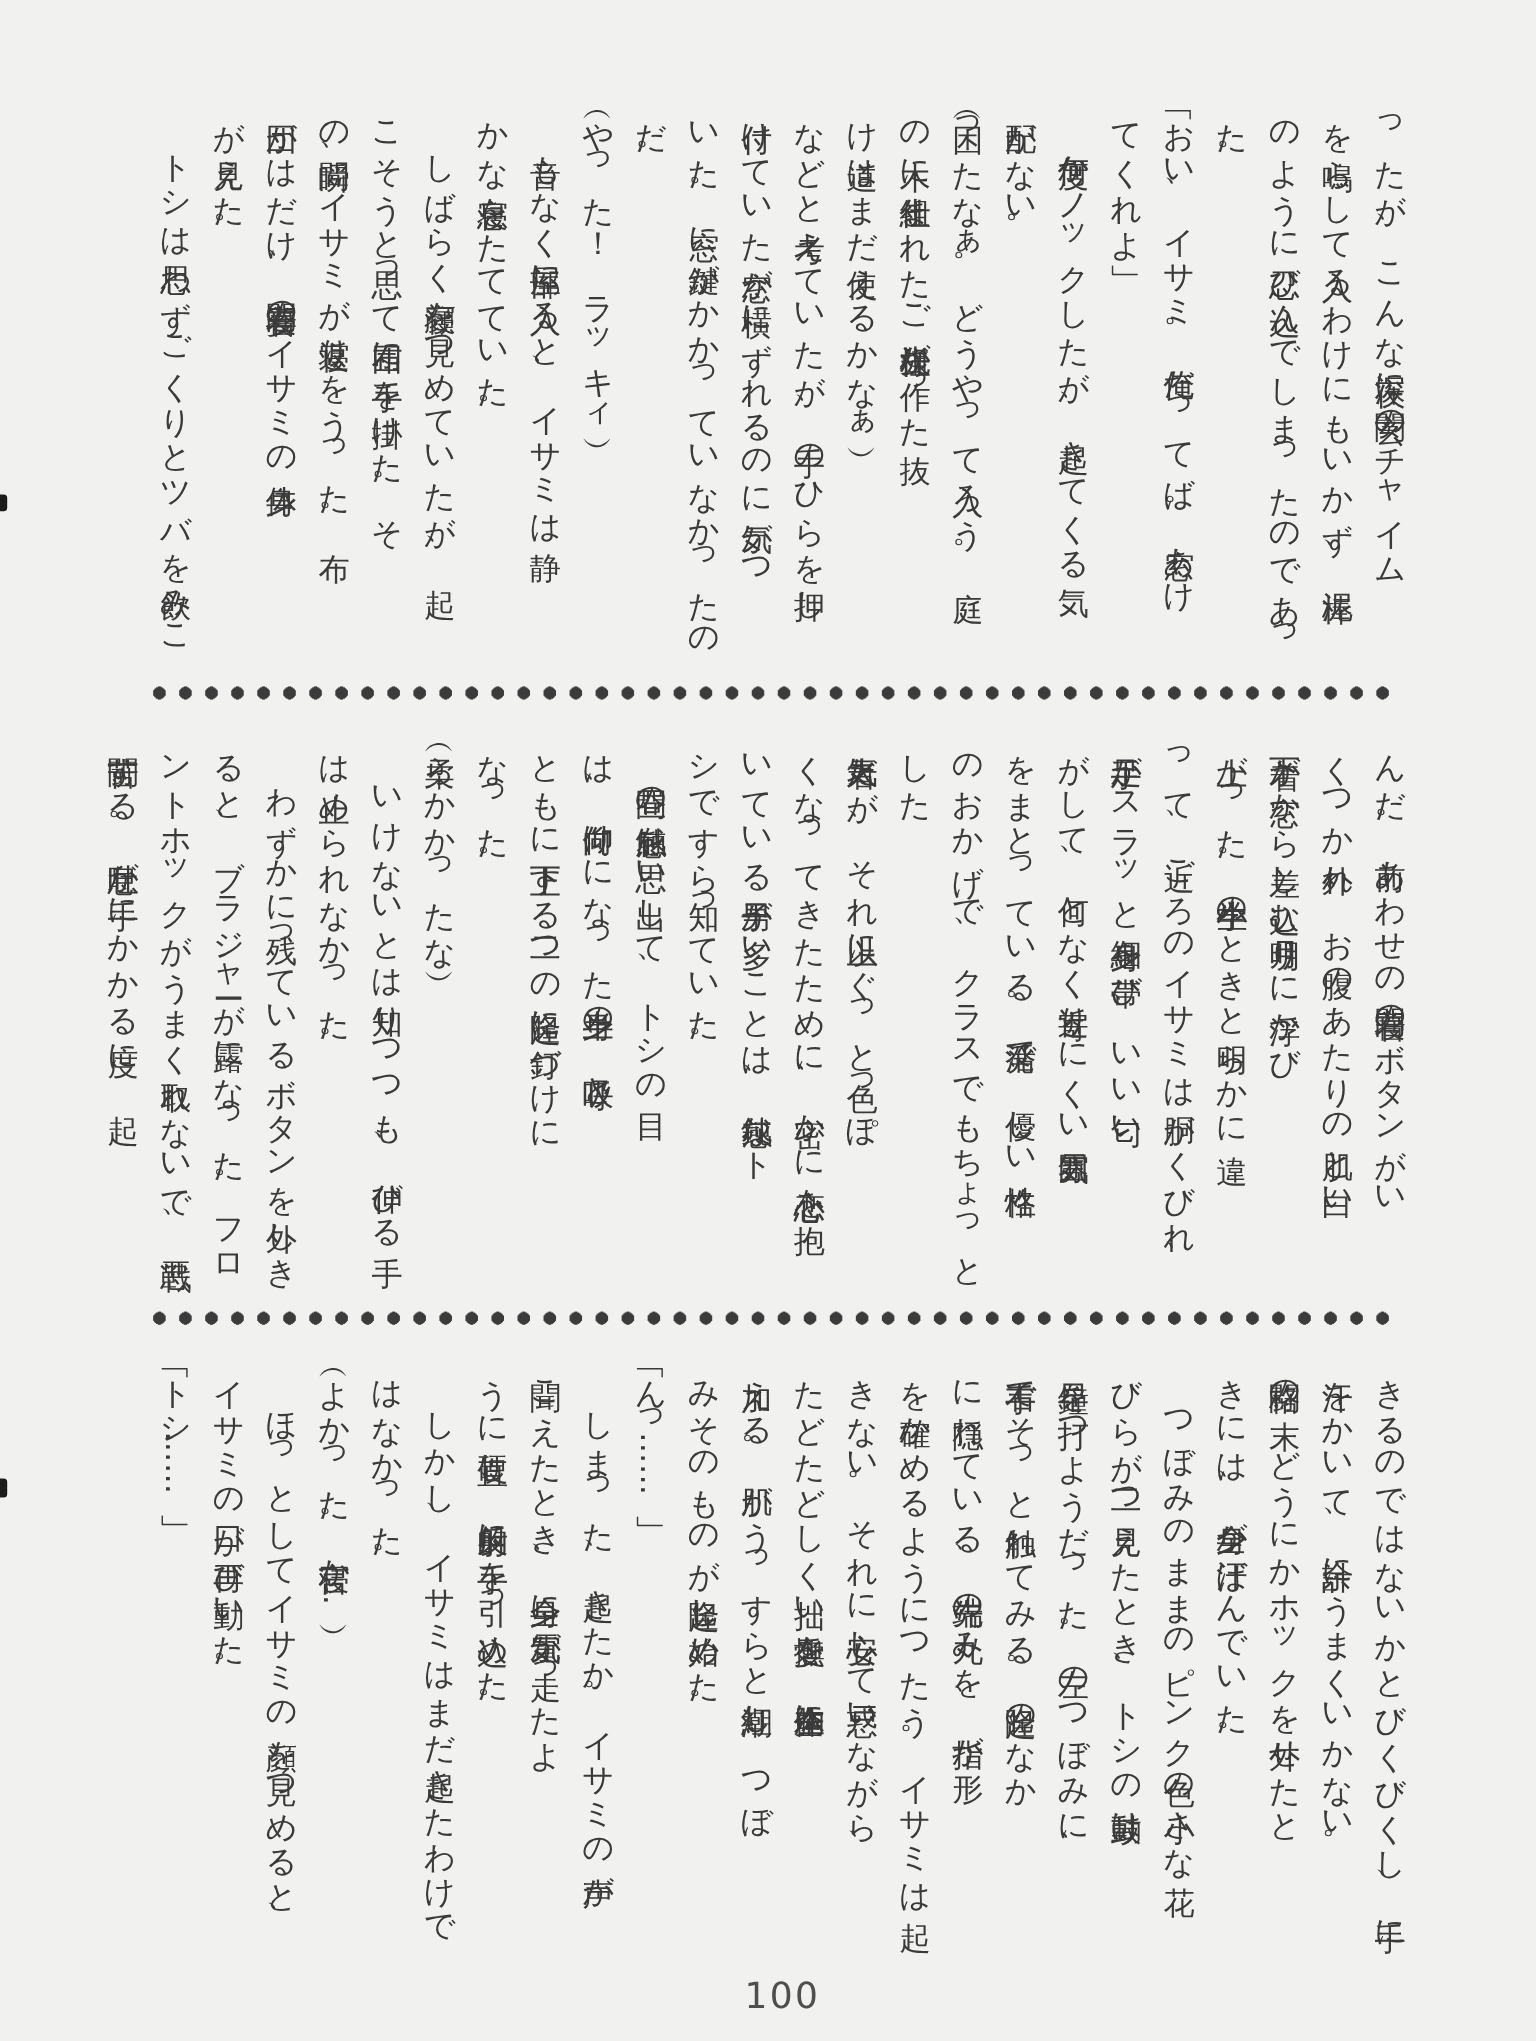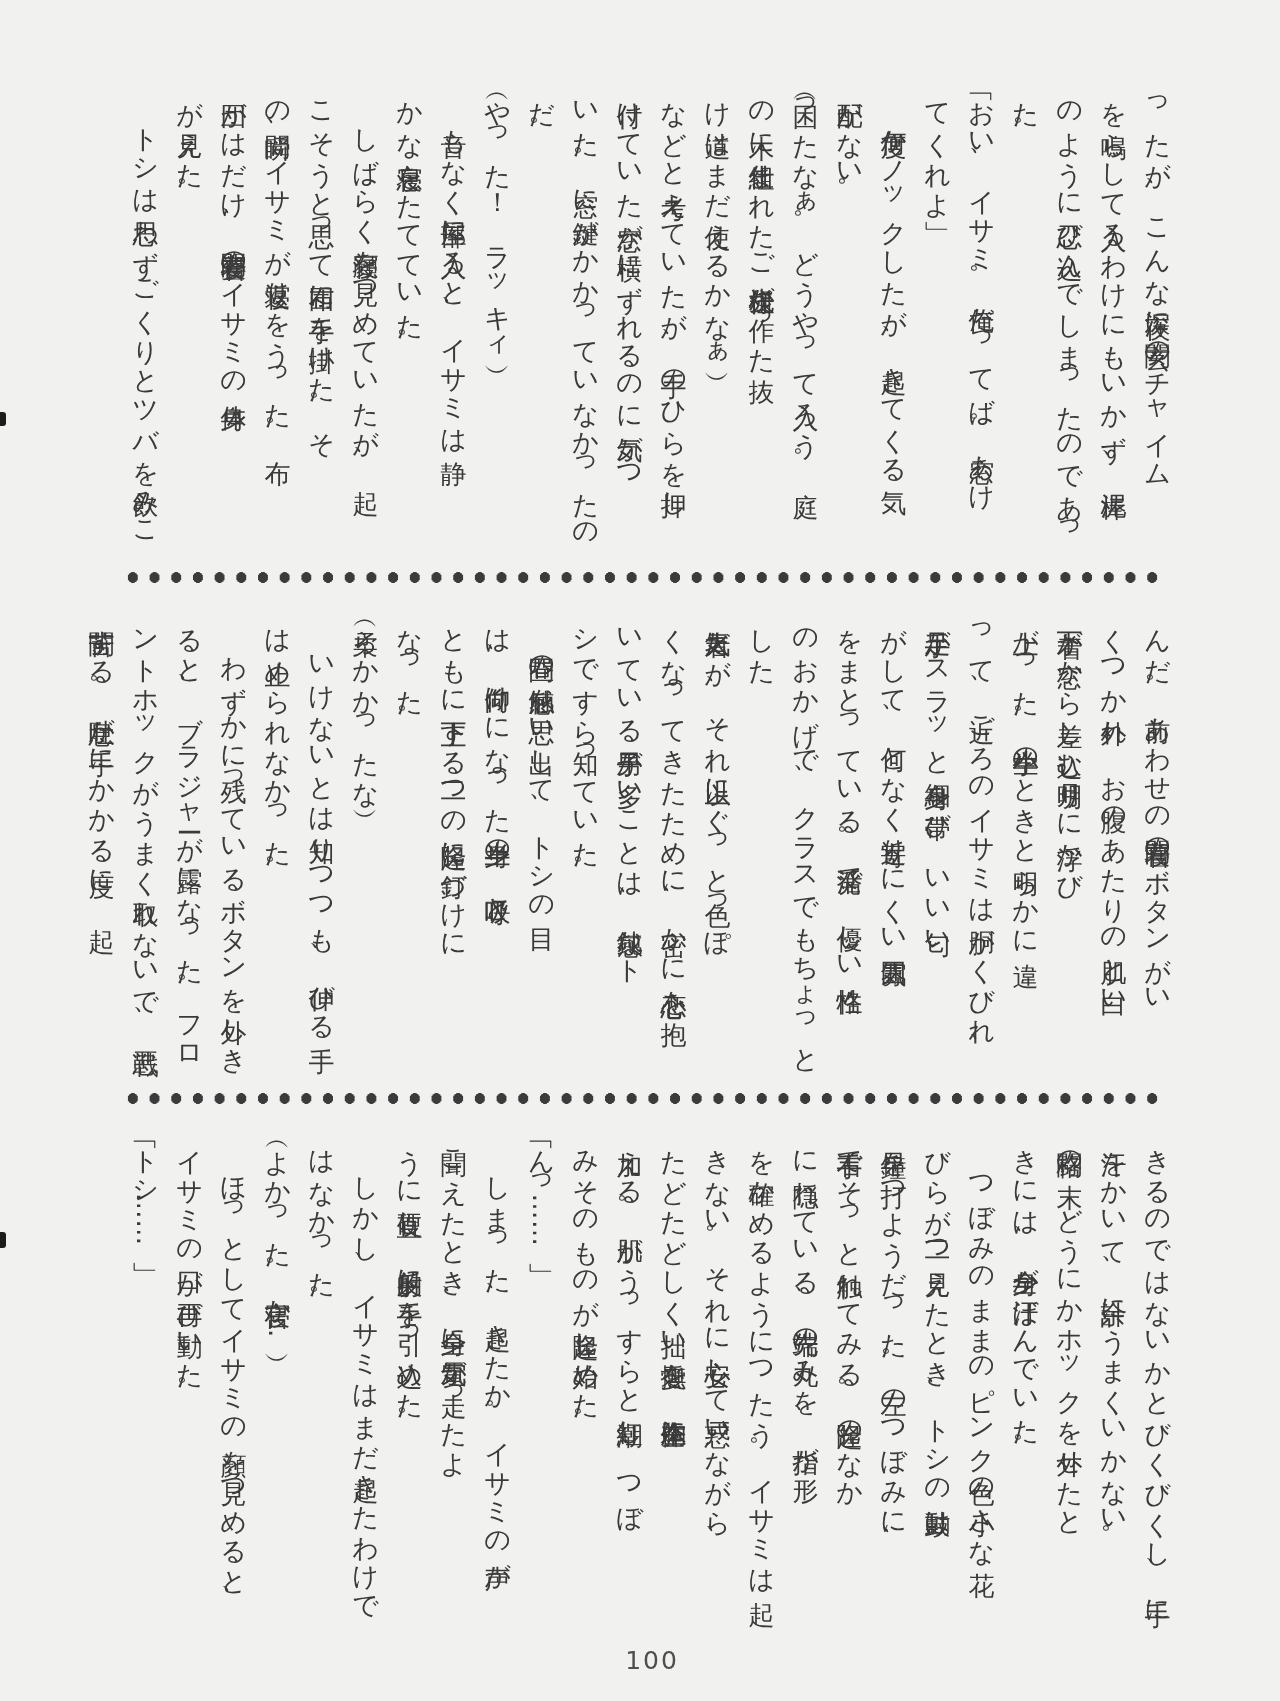--- a/index.html
+++ b/index.html
@@ -43,21 +43,21 @@
     margin: 30px 0 28px -2px;
     background-image: radial-gradient(circle 5.4px at 50% 50%, #3b3b3b 96%, rgba(0,0,0,0) 100%);
     background-size: 21.7px 11px;
     background-repeat: repeat-x;
     background-position: left center;
   }
   .page-num {
     margin-top: 32px;
     width: 1056px;
     text-align: center;
-    font-size: 25px;
+    font-size: 30px;
     letter-spacing: 2px;
     color: #4f4f4f;
   }
   .edge-mark {
     position: absolute;
     left: 0;
     width: 6px;
     background: #1c1c1c;
     border-radius: 0 3px 3px 0;
   }

